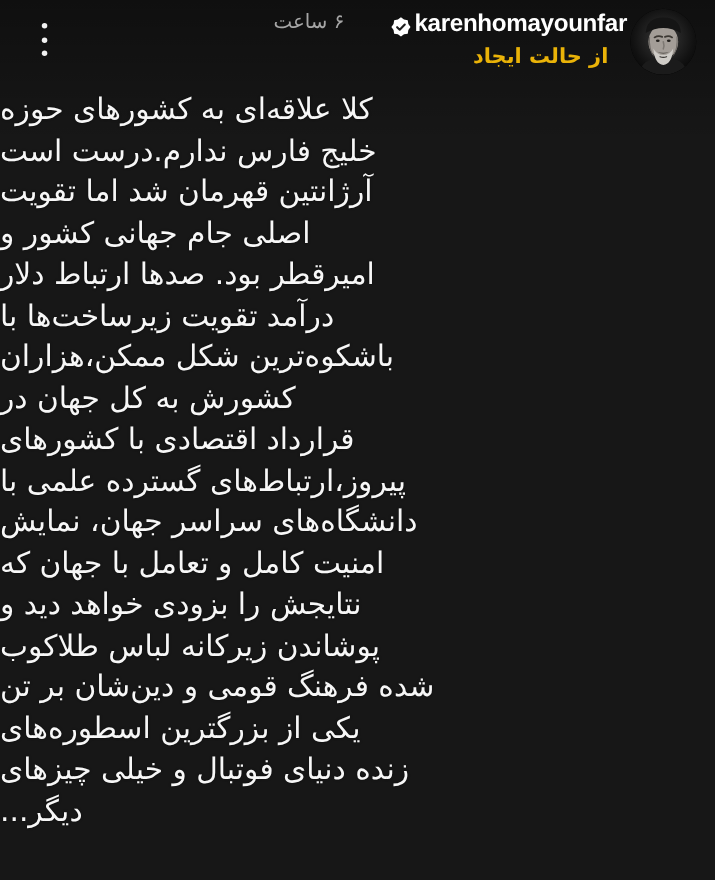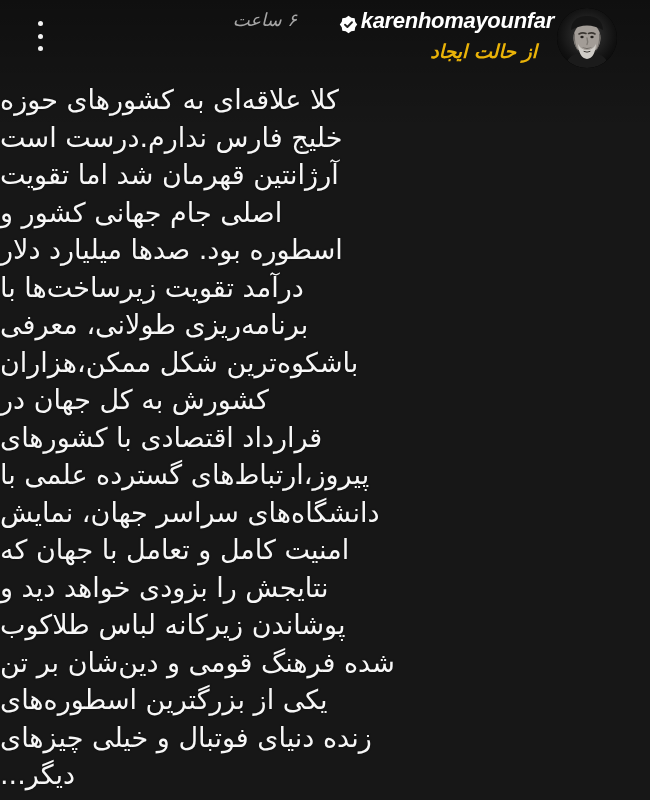--- a/index.html
+++ b/index.html
@@ -20,24 +20,23 @@
     position: absolute;
     top: 0; left: 0; right: 0;
     height: 130px;
     background: linear-gradient(to bottom, rgba(0,0,0,0.35), rgba(0,0,0,0));
     pointer-events: none;
   }
 
   
   .header {
     position: absolute;
-    top: 0; left: 0; right: 16px;
+    top: 0; left: 0; right: 0;
     height: 78px;
     z-index: 5;
-    font-style: italic;
   }
   .kebab {
     position: absolute;
     left: 33px;
     top: 21px;
     width: 14px;
     height: 30px;
     display: flex;
     flex-direction: column;
     align-items: center;
@@ -192,23 +191,22 @@
         </g>
       </svg>
     </div>
   </div>
 
   <div class="story-text">
     <div class="line">کلا علاقه‌ای به کشورهای حوزه</div>
     <div class="line">خلیج فارس ندارم.درست است</div>
     <div class="line">آرژانتین قهرمان شد اما تقویت</div>
     <div class="line">اصلی جام جهانی کشور و</div>
-    <div class="line">اسطوره بود. صدها میلیارد دلار</div>
+    <div class="line">امیرقطر بود. صدها ارتباط دلار</div>
     <div class="line">درآمد تقویت زیرساخت‌ها با</div>
-    <div class="line">برنامه‌ریزی طولانی، معرفی</div>
     <div class="line">باشکوه‌ترین شکل ممکن،هزاران</div>
     <div class="line">کشورش به کل جهان در</div>
     <div class="line">قرارداد اقتصادی با کشورهای</div>
     <div class="line">پیروز،ارتباط‌های گسترده علمی با</div>
     <div class="line">دانشگاه‌های سراسر جهان، نمایش</div>
     <div class="line">امنیت کامل و تعامل با جهان که</div>
     <div class="line">نتایجش را بزودی خواهد دید و</div>
     <div class="line">پوشاندن زیرکانه لباس طلاکوب</div>
     <div class="line">شده فرهنگ قومی و دین‌شان بر تن</div>
     <div class="line">یکی از بزرگترین اسطوره‌های</div>

